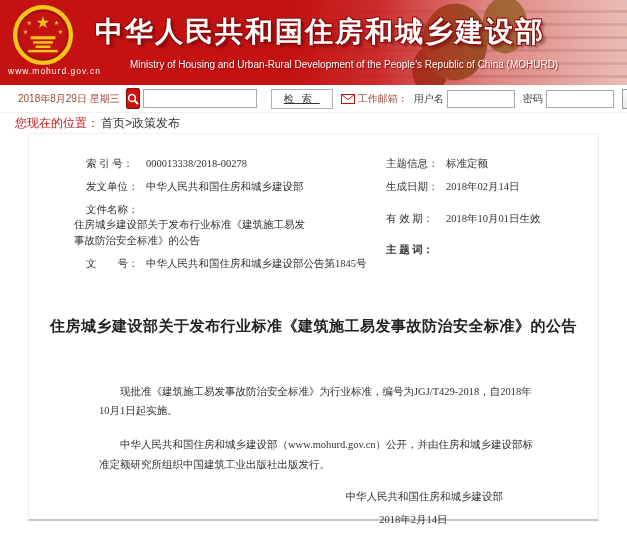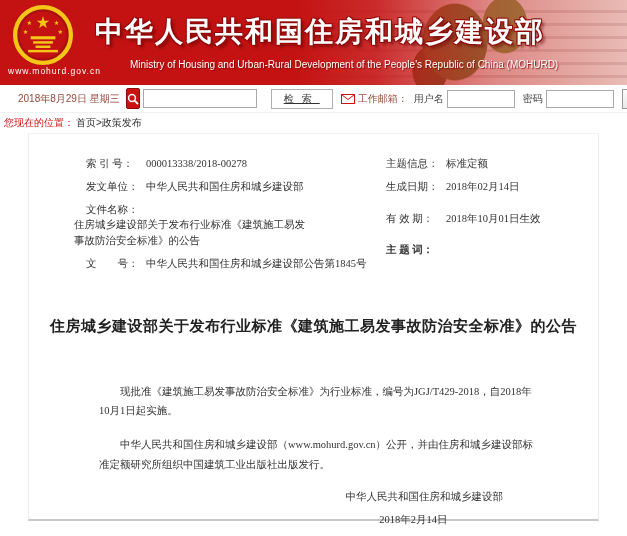--- a/index.html
+++ b/index.html
@@ -35,21 +35,21 @@
   .search-btn-icon{width:19px;height:19px;background:#cc1111;border:1px solid #8f0a0a;border-radius:2px;display:flex;align-items:center;justify-content:center;margin-right:3px;}
   .search-input{width:108px;height:15px;border:1px solid #aaa;margin-right:14px;font-size:10px;}
   .retrieve-btn{border:1px solid #b0b0b0;background:#fff;font-size:10px;padding:2px 12px;letter-spacing:8px;color:#333;margin-right:8px;text-decoration:underline;}
   .mail-icon{margin-right:3px;display:inline-flex;}
   .mail-label{color:#9a4a3a;margin-right:6px;}
   .user-label,.pwd-label{color:#444;margin-right:3px;}
   .small-input{width:62px;height:14px;border:1px solid #aaa;margin-right:8px;font-size:10px;}
   .login-btn{border:1px solid #999;background:linear-gradient(#fdfdfd,#e8e8e8);font-size:10px;padding:2px 10px;color:#222;margin-right:14px;}
 
   
-  .breadcrumb{height:20px;display:flex;align-items:center;font-size:10px;padding-left:4px;background:#fff;}
+  .breadcrumb{height:20px;display:flex;align-items:center;font-size:12px;padding-left:4px;background:#fff;margin-left:11px;}
   .bc-prefix{color:#cc1111;}
   .bc-path{color:#333;margin-left:2px;}
 
   
   .content-box{
     margin-left:28px;width:571px;height:388px;background:#fff;
     border-left:1px solid #ececec;border-right:1px solid #ececec;border-top:1px solid #f3f3f3;
     border-bottom:2px solid #c8c8c8;
     box-sizing:border-box;padding-top:22px;position:relative;
     font-family:"Liberation Serif",serif;

